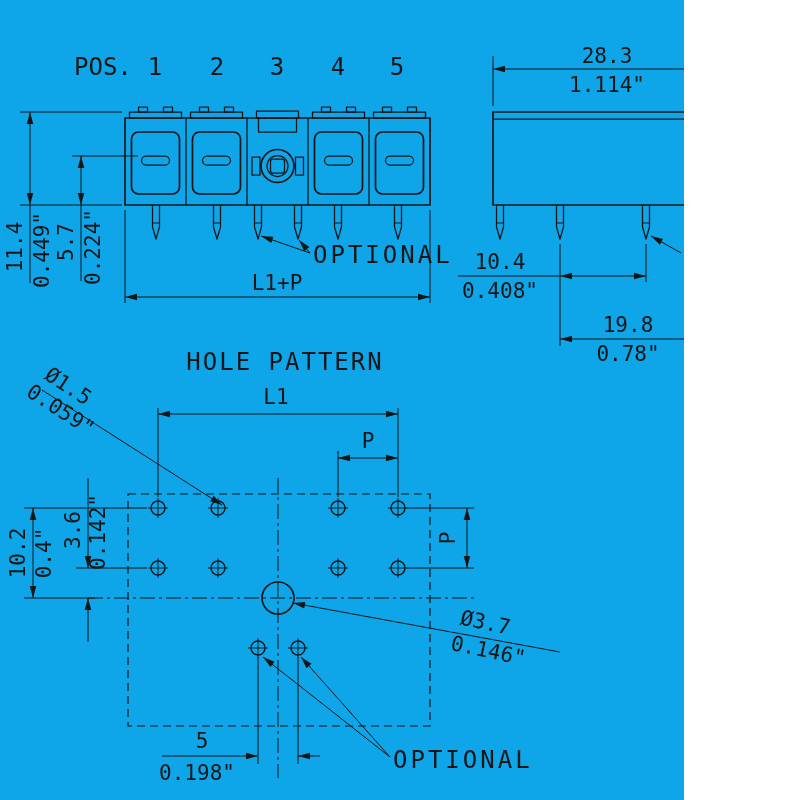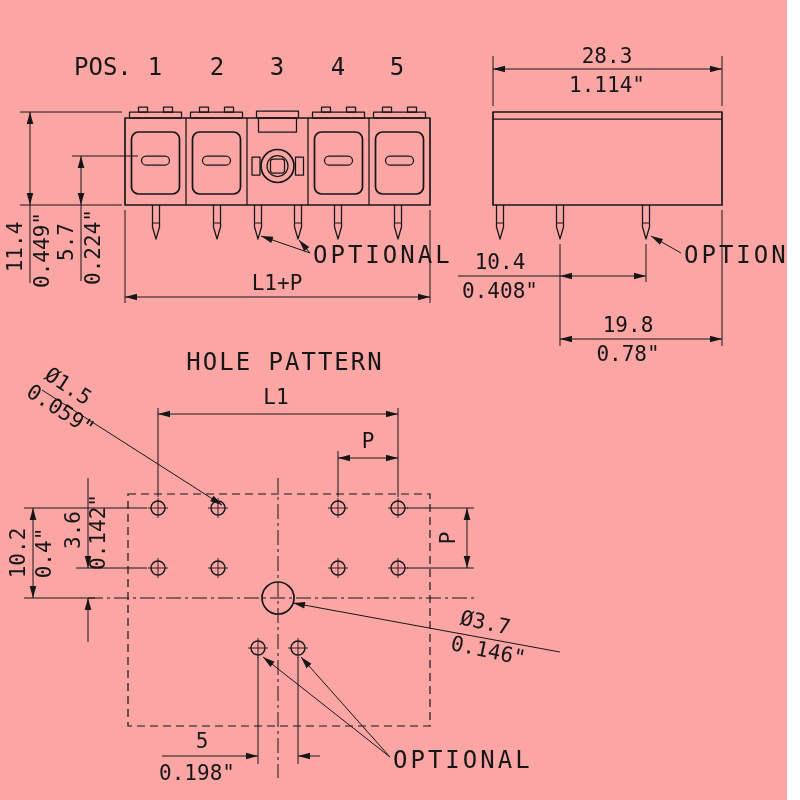--- a/index.html
+++ b/index.html
@@ -1,16 +1,16 @@
 <!DOCTYPE html>
 <html><head>
 <meta charset="utf-8">
 <style>
   html,body{margin:0;padding:0;background:#fff;}
-  .stage{position:relative;width:787px;height:800px;background:#fca5a5;overflow:hidden;
+  .stage{position:relative;width:684px;height:800px;background:#0ea5e9;overflow:hidden;
          font-family:"DejaVu Sans Mono", monospace;}
   svg{display:block;}
   .ol  {fill:none;stroke:#161616;stroke-width:1.7;stroke-linejoin:round;stroke-linecap:round;}
   .ol2 {fill:none;stroke:#161616;stroke-width:1.25;stroke-linejoin:round;}
   .hole{fill:none;stroke:#161616;stroke-width:1.4;}
   .tl  {fill:none;stroke:#161616;stroke-width:1;}
   .dash{fill:none;stroke:#161616;stroke-width:1.2;stroke-dasharray:8 5;}
   .cl  {fill:none;stroke:#161616;stroke-width:1;stroke-dasharray:15 4 3 4;}
   .cross{stroke:#161616;stroke-width:.9;}
   text{fill:#161616;font-family:"DejaVu Sans Mono", monospace;}

